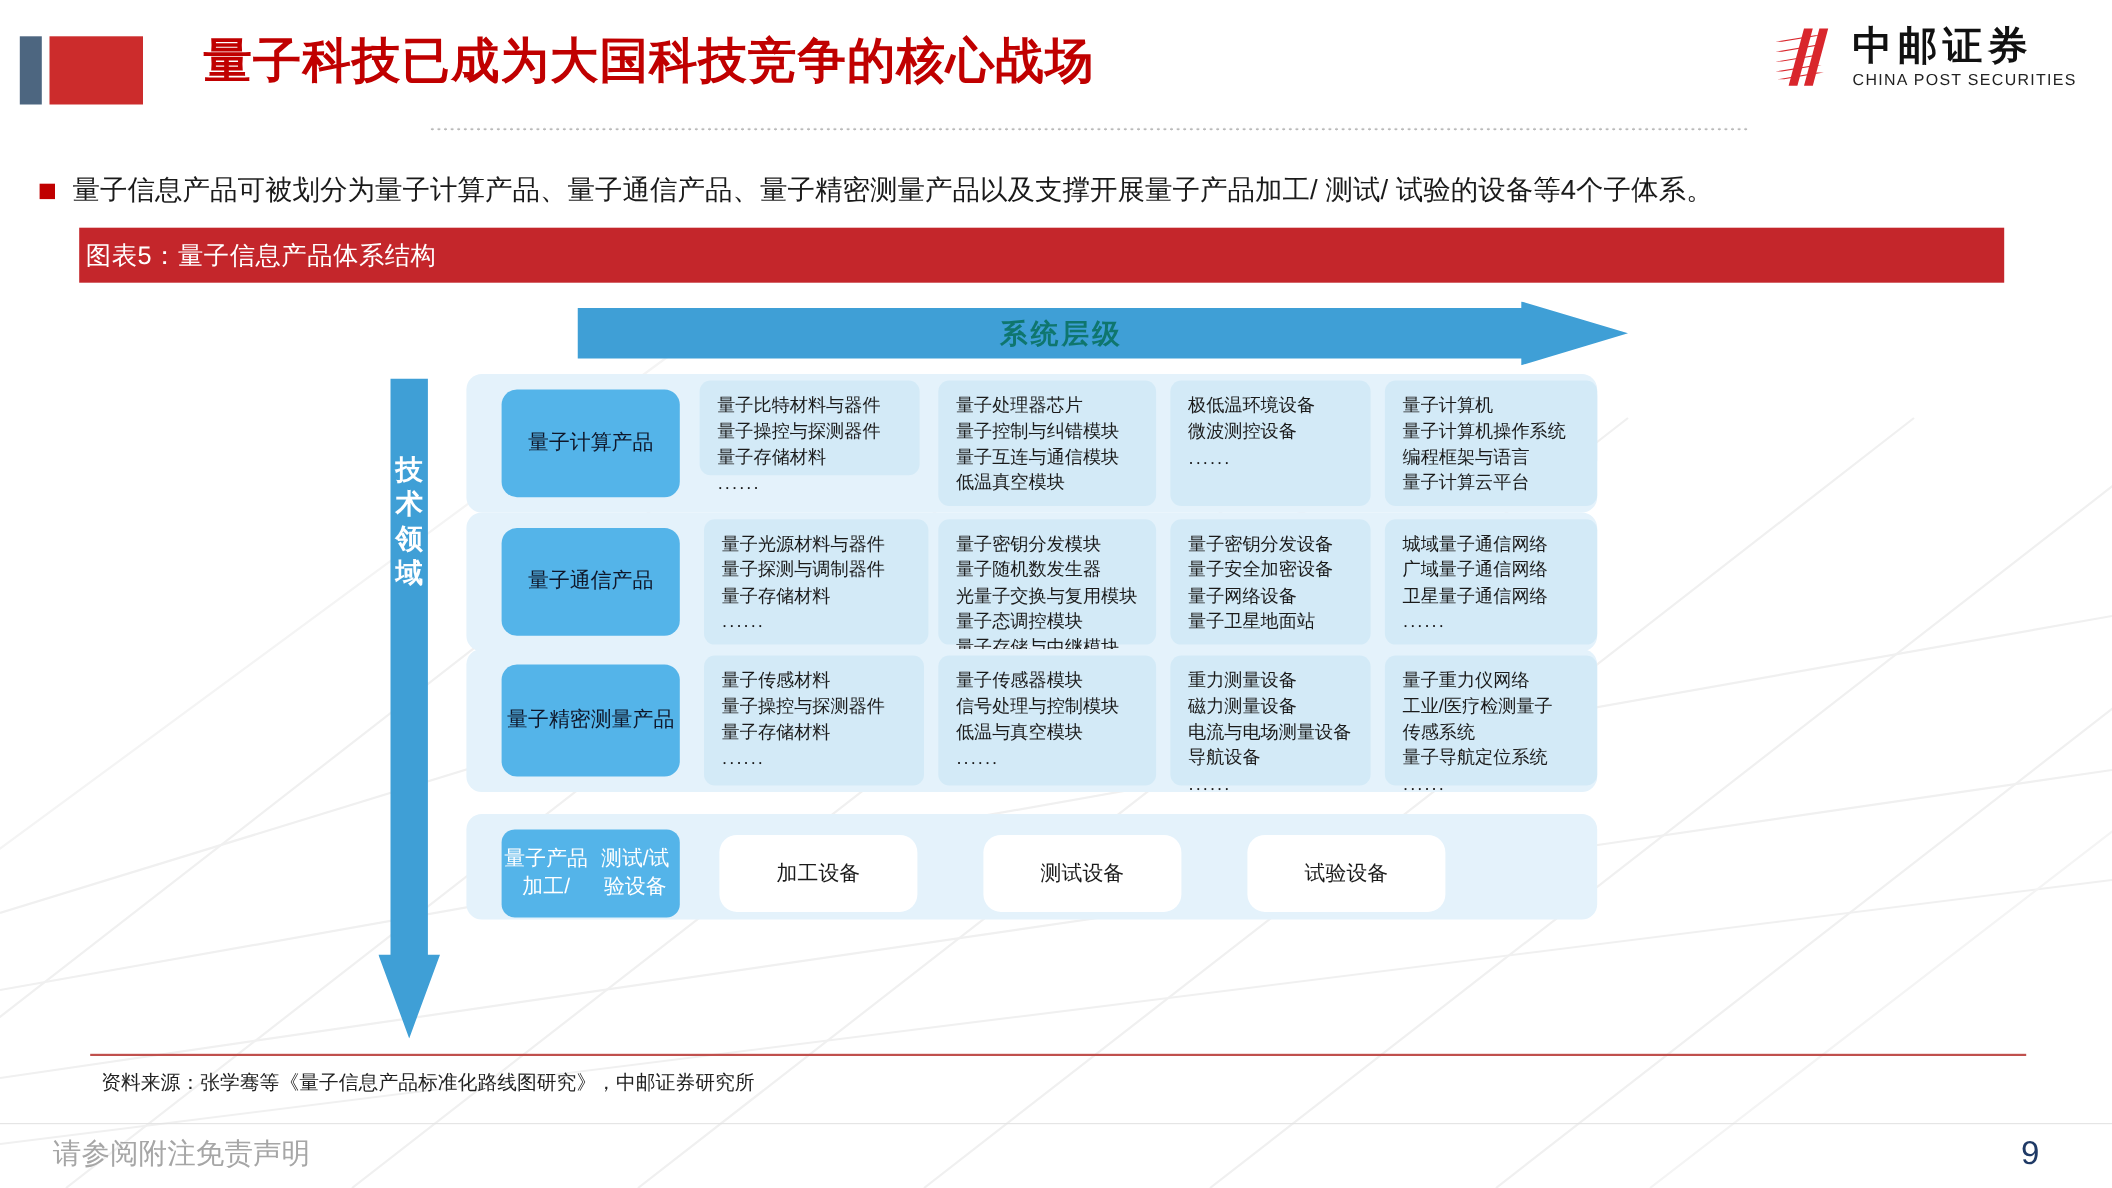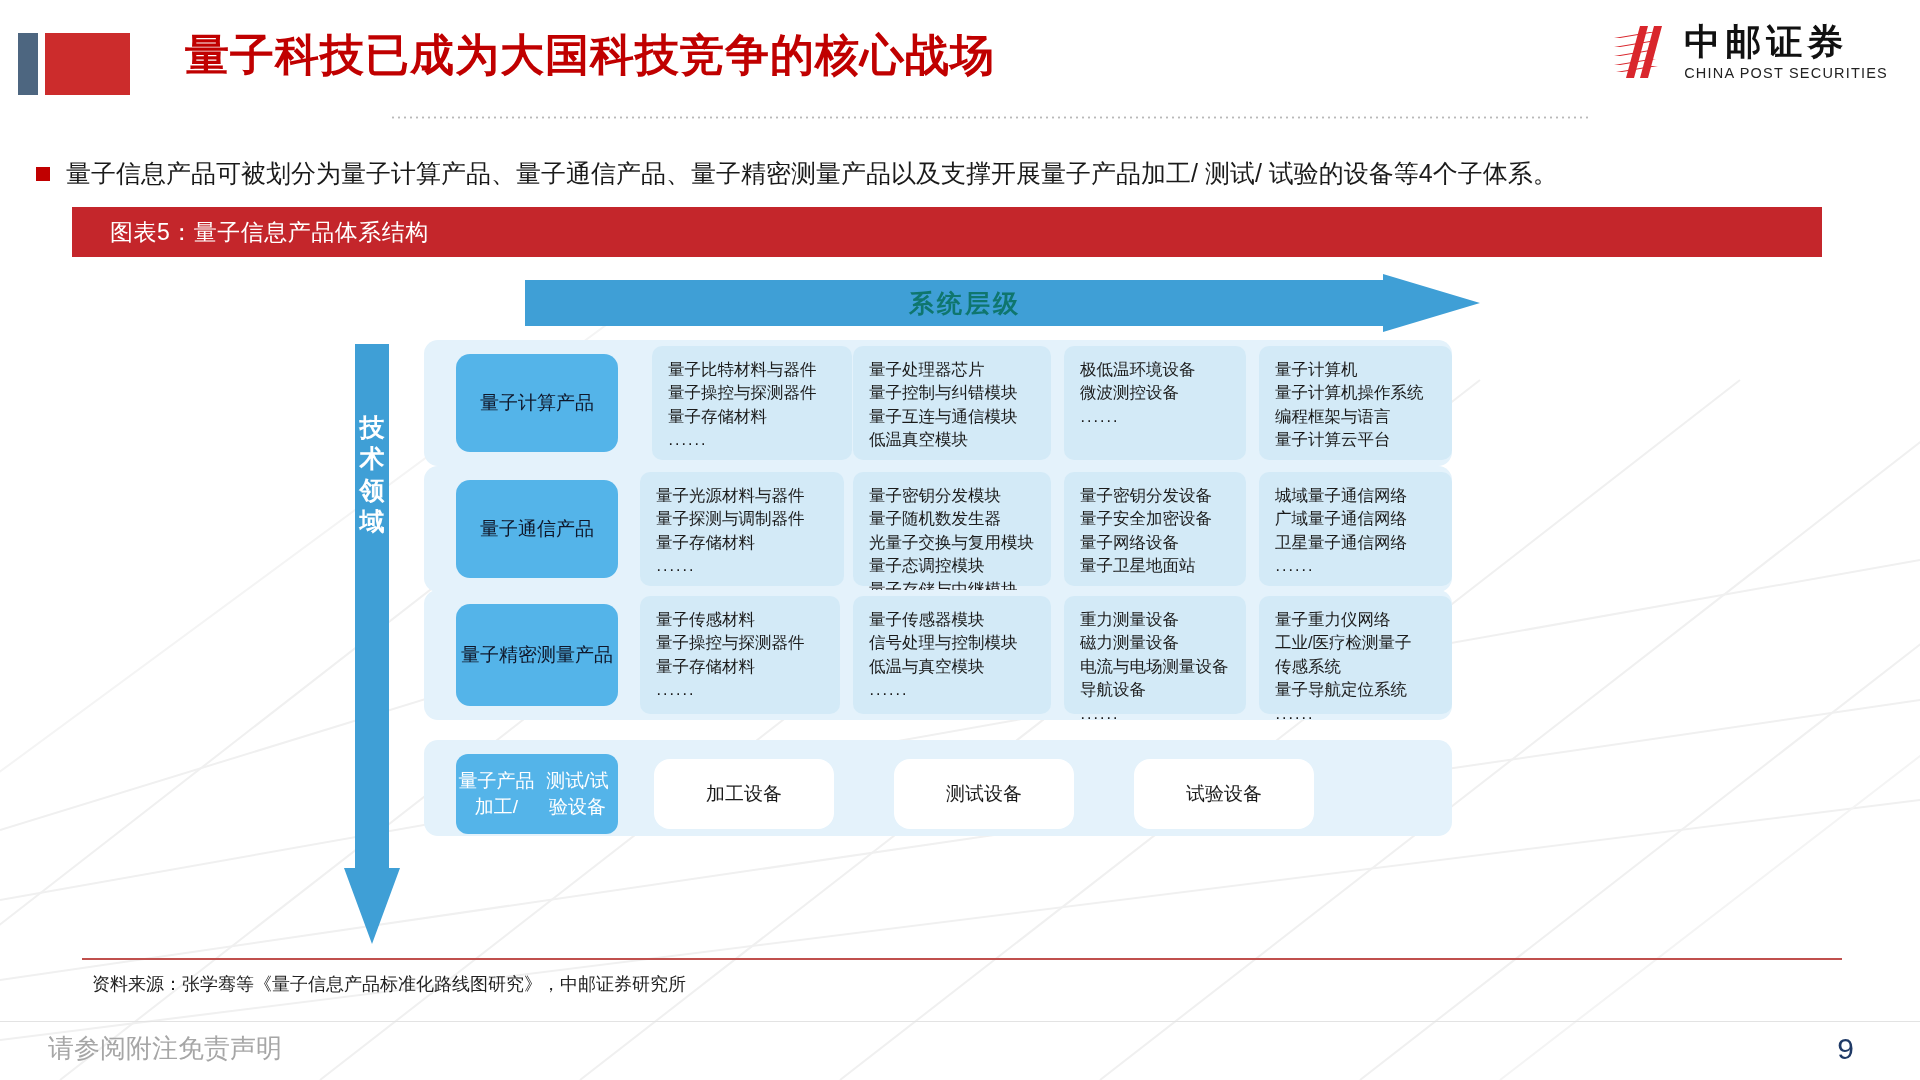--- a/index.html
+++ b/index.html
@@ -57,21 +57,21 @@
   .bullet-sq { width: 14px; height: 14px; background: #c00000; margin-top: 9px; flex: 0 0 auto; }
   .bullet-txt { font-size: 25px; color: #1a1a1a; line-height: 1.25; white-space: nowrap; }
 
   
   .fig-bar {
     position: absolute; left: 72px; top: 207px;
     width: 1750px; height: 50px;
     background: #c4262b;
     display: flex; align-items: center;
   }
-  .fig-bar-txt { color: #fff; font-size: 23px; padding-left: 38px; letter-spacing: .5px; }
+  .fig-bar-txt { color: #fff; font-size: 23px; padding-left: 6px; letter-spacing: .5px; }
 
   
   .diagram { position: absolute; left: 0; top: 262px; width: 1920px; height: 710px; }
 
   .sys-arrow { position: absolute; left: 525px; top: 12px; width: 955px; height: 58px; }
   .sys-arrow-label {
     position: absolute; left: 525px; top: 12px; width: 880px; height: 58px;
     display: flex; align-items: center; justify-content: center;
     color: #0f766e; font-size: 25px; font-weight: bold; letter-spacing: 3px;
   }
@@ -242,21 +242,21 @@
         <div class="col-head-cell" style="left: 619px; width: 193px;">
           <div class="col-chip">系统/整机</div>
         </div>
       </div>
 
     <div id="grid-layer">
         <div class="row-band" style="top: 78px; height: 126px;">
           <div class="row-label" style="top: 14px; height: 98px;">
             <span>量子计算产品</span>
           </div>
-          <div class="cell" style="left: 228px; width: 200px; top: 6px; height: 114px;">
+          <div class="cell" style="left: 212px; width: 200px; top: 6px; height: 86px;">
             <div class="cell-line">量子比特材料与器件</div>
             <div class="cell-line">量子操控与探测器件</div>
             <div class="cell-line">量子存储材料</div>
             <div class="cell-dots">······</div>
           </div>
           <div class="cell" style="left: 429px; width: 198px; top: 6px; height: 114px;">
             <div class="cell-line">量子处理器芯片</div>
             <div class="cell-line">量子控制与纠错模块</div>
             <div class="cell-line">量子互连与通信模块</div>
             <div class="cell-line">低温真空模块</div>

